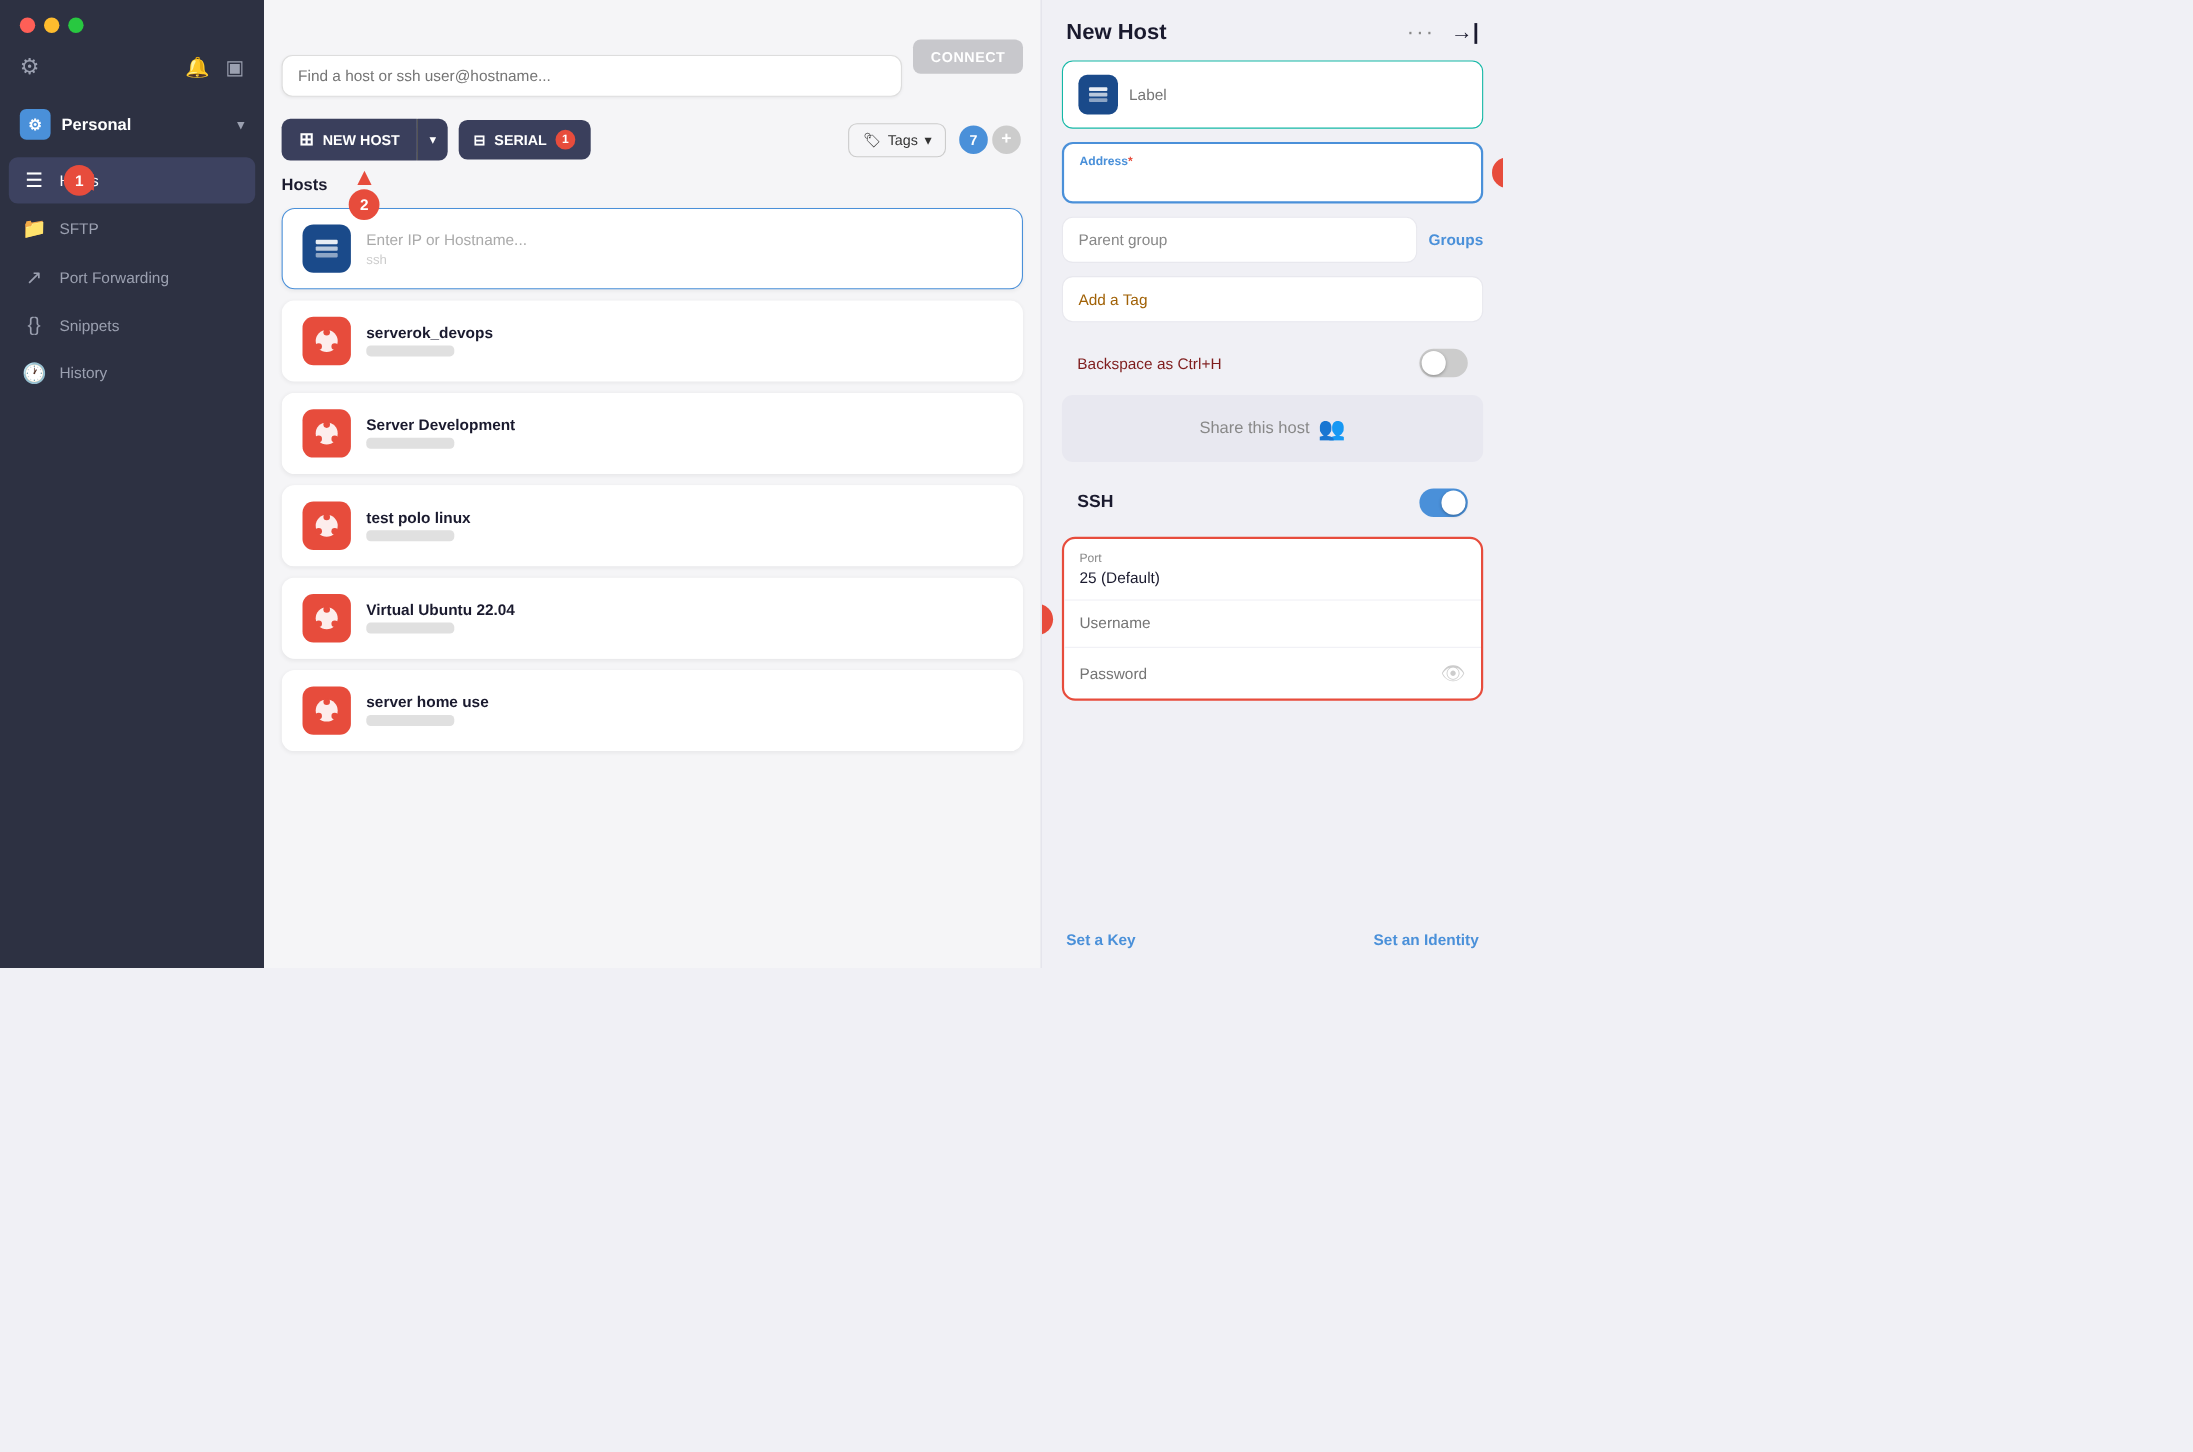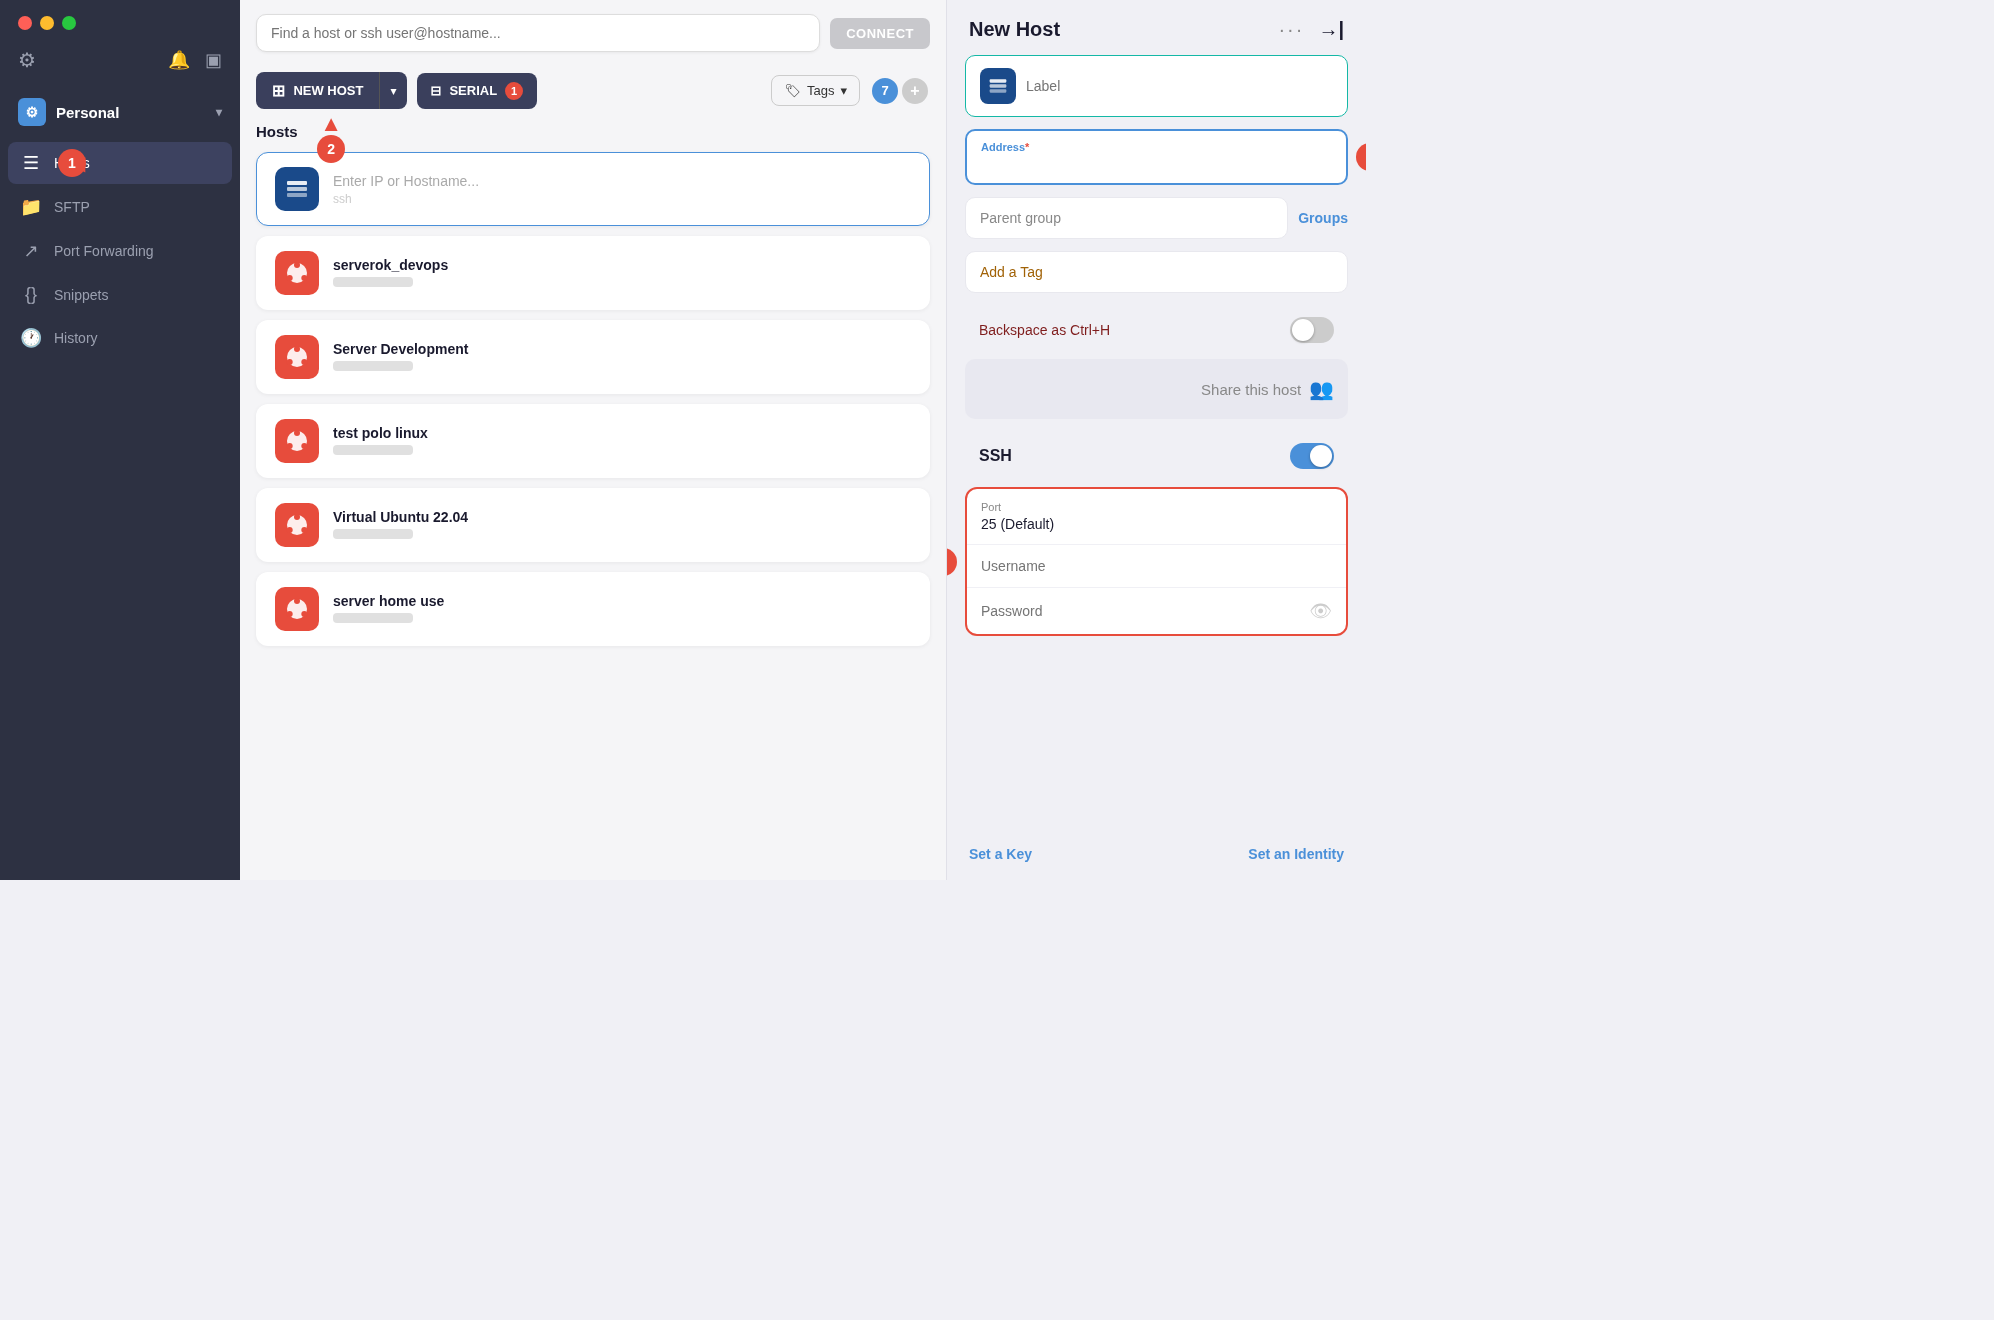--- a/index.html
+++ b/index.html
@@ -56,21 +56,21 @@
     }
 
     
     .search-bar {
       display: flex; align-items: center; gap: 10px;
       padding: 14px 16px; background: #f5f5f7;
     }
     .search-input-wrap {
       flex: 1; display: flex; align-items: center;
       background: #fff; border-radius: 10px; padding: 10px 14px;
-      border: 1px solid #ddd; box-shadow: 0 1px 3px rgba(0,0,0,0.06);
+      border: 1px solid #ddd; box-shadow: 0 1px 3px rgba(0,0,0,0.06); margin-top: 36px;
     }
     .search-input {
       border: none; outline: none; background: transparent;
       font-size: 14px; color: #888; width: 100%;
     }
     .connect-btn {
       background: #c8c8cc; color: #fff; border: none; border-radius: 7px;
       padding: 8px 16px; font-size: 13px; font-weight: 600; cursor: pointer; letter-spacing: 0.5px;
     }
 
@@ -225,21 +225,21 @@
       left: 2px;
     }
     .toggle-thumb {
       position: absolute; top: 2px; left: 20px;
       width: 22px; height: 22px; border-radius: 50%; background: #fff;
       box-shadow: 0 1px 3px rgba(0,0,0,0.3); transition: left 0.2s;
     }
     .toggle.off { background: #ccc; }
 
     .share-row {
-      display: flex; align-items: center; justify-content: flex-end; gap: 8px;
+      display: flex; align-items: center; justify-content: center; gap: 8px;
       padding: 18px 14px; background: #e8e8f0; border-radius: 10px;
       margin-bottom: 14px; color: #888; font-size: 15px;
     }
     .share-icon { font-size: 20px; color: #bbb; }
 
     .ssh-section {
       margin-top: 4px;
     }
     .ssh-header {
       display: flex; align-items: center; justify-content: space-between;

